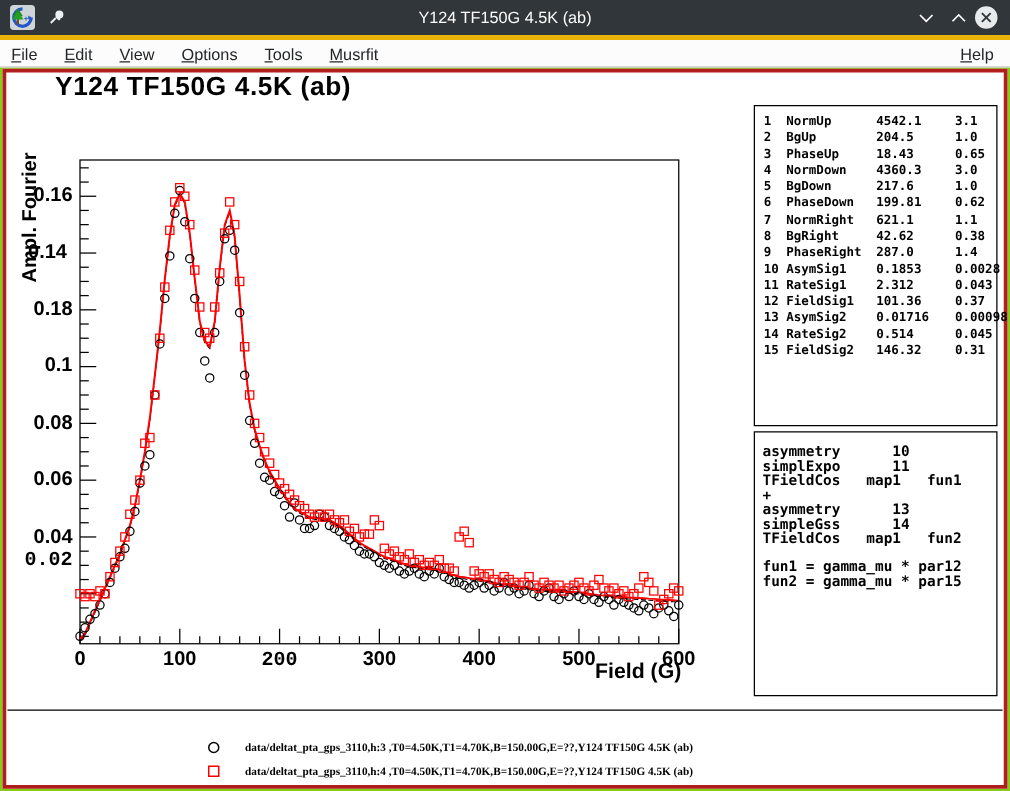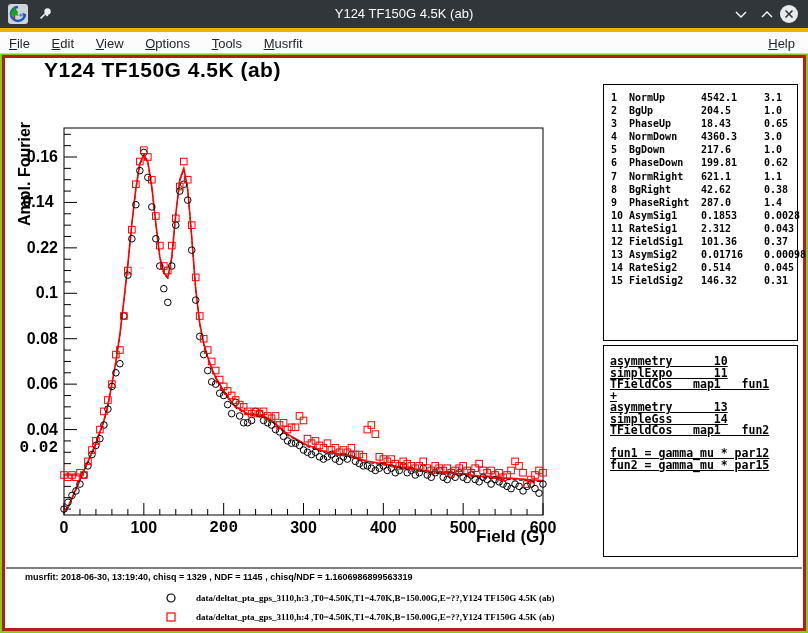--- a/index.html
+++ b/index.html
@@ -59,21 +59,21 @@
   .p-name{position:absolute;left:25px;}
   .p-val{position:absolute;left:97px;}
   .p-err{position:absolute;left:160px;}
   .theory-pane{
     position:absolute;left:603px;top:345px;width:195px;height:212px;
     border:1px solid #000;background:#fff;
   }
   .theory-pane pre{
     margin:0;padding:10px 0 0 6px;
     font-family:"DejaVu Sans Mono",monospace;font-weight:bold;font-size:11.5px;
-    line-height:11.5px;color:#000;text-decoration:underline;
+    line-height:11.5px;color:#000;
   }
   
   .footer-status{
     position:absolute;left:25px;top:572px;font-size:9px;font-weight:bold;color:#000;
     white-space:nowrap;
   }
   .legend-marker{position:absolute;left:165px;width:12px;height:12px;}
   .legend-label{position:absolute;left:196px;font-size:9px;font-weight:bold;color:#000;white-space:nowrap;font-family:Liberation Serif, serif;}
 </style>
 </head>
@@ -225,21 +225,20 @@
 TFieldCos   map1   fun1
 +
 asymmetry      13
 simpleGss      14
 TFieldCos   map1   fun2
 
 fun1 = gamma_mu * par12
 fun2 = gamma_mu * par15</pre>
   </div>
 
-  <div class="footer-status">musrfit: 2018-06-30, 13:19:40, chisq = 1329 , NDF = 1145 , chisq/NDF = 1.1606986899563319</div>
   <div id="legend-layer">
       <svg class="legend-marker" viewBox="0 0 12 12" style="top: 592px;">
         <circle cx="6" cy="6" r="4" fill="none" stroke="#000000" stroke-width="1.2"></circle>
       </svg>
       <div class="legend-label" style="top: 593px;">data/deltat_pta_gps_3110,h:3 ,T0=4.50K,T1=4.70K,B=150.00G,E=??,Y124 TF150G 4.5K (ab)</div>
       <svg class="legend-marker" viewBox="0 0 12 12" style="top: 611px;">
         <rect x="2" y="2" width="8" height="8" fill="none" stroke="#ff0000" stroke-width="1.2"></rect>
       </svg>
       <div class="legend-label" style="top: 612px;">data/deltat_pta_gps_3110,h:4 ,T0=4.50K,T1=4.70K,B=150.00G,E=??,Y124 TF150G 4.5K (ab)</div>
     </div>
@@ -567,18 +566,18 @@
       <div class="tick-label" style="left: 198.667px; top: 519px; width: 50px; text-align: center; font-family: Liberation Mono, monospace;">200</div>
       <div class="tick-label" style="left: 278.5px; top: 519px; width: 50px; text-align: center;">300</div>
       <div class="tick-label" style="left: 358.333px; top: 519px; width: 50px; text-align: center;">400</div>
       <div class="tick-label" style="left: 438.167px; top: 519px; width: 50px; text-align: center;">500</div>
       <div class="tick-label" style="left: 518px; top: 519px; width: 50px; text-align: center;">600</div>
       <div class="tick-label" style="left: 18px; top: 439px; width: 40px; text-align: right; font-family: Liberation Mono, monospace;">0.02</div>
       <div class="tick-label" style="left: 18px; top: 420.571px; width: 40px; text-align: right;">0.04</div>
       <div class="tick-label" style="left: 18px; top: 375.143px; width: 40px; text-align: right;">0.06</div>
       <div class="tick-label" style="left: 18px; top: 329.714px; width: 40px; text-align: right;">0.08</div>
       <div class="tick-label" style="left: 18px; top: 284.286px; width: 40px; text-align: right;">0.1</div>
-      <div class="tick-label" style="left: 18px; top: 238.857px; width: 40px; text-align: right;">0.22</div>
+      <div class="tick-label" style="left: 18px; top: 238.857px; width: 40px; text-align: right;">0.18</div>
       <div class="tick-label" style="left: 18px; top: 193.429px; width: 40px; text-align: center;">0.14</div>
       <div class="tick-label" style="left: 18px; top: 148px; width: 40px; text-align: right;">0.16</div>
     </div>
 
 </div>
 
 </body></html>

